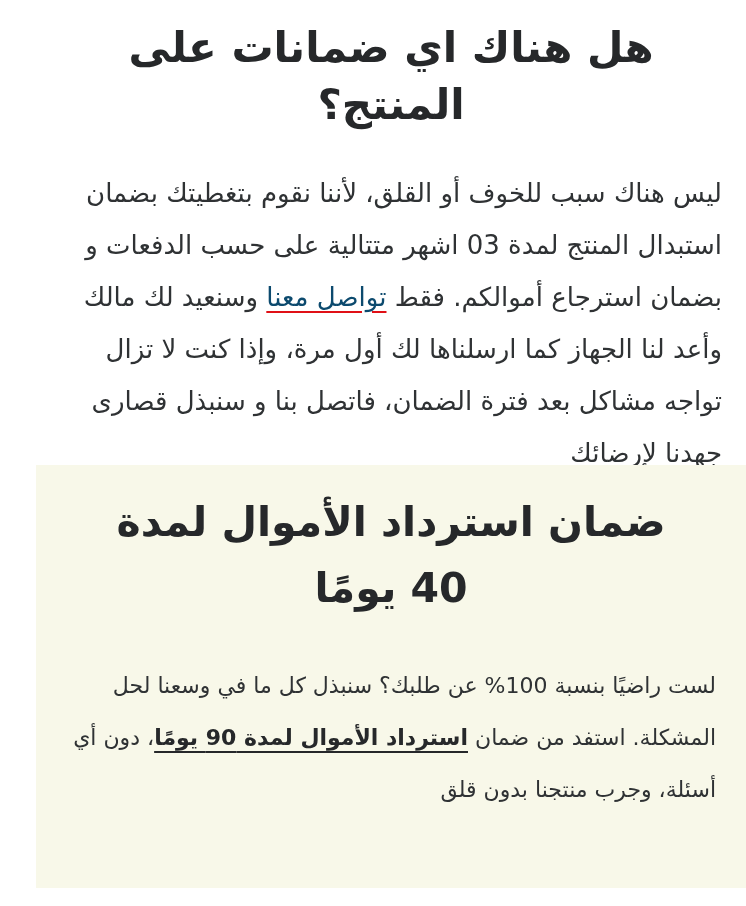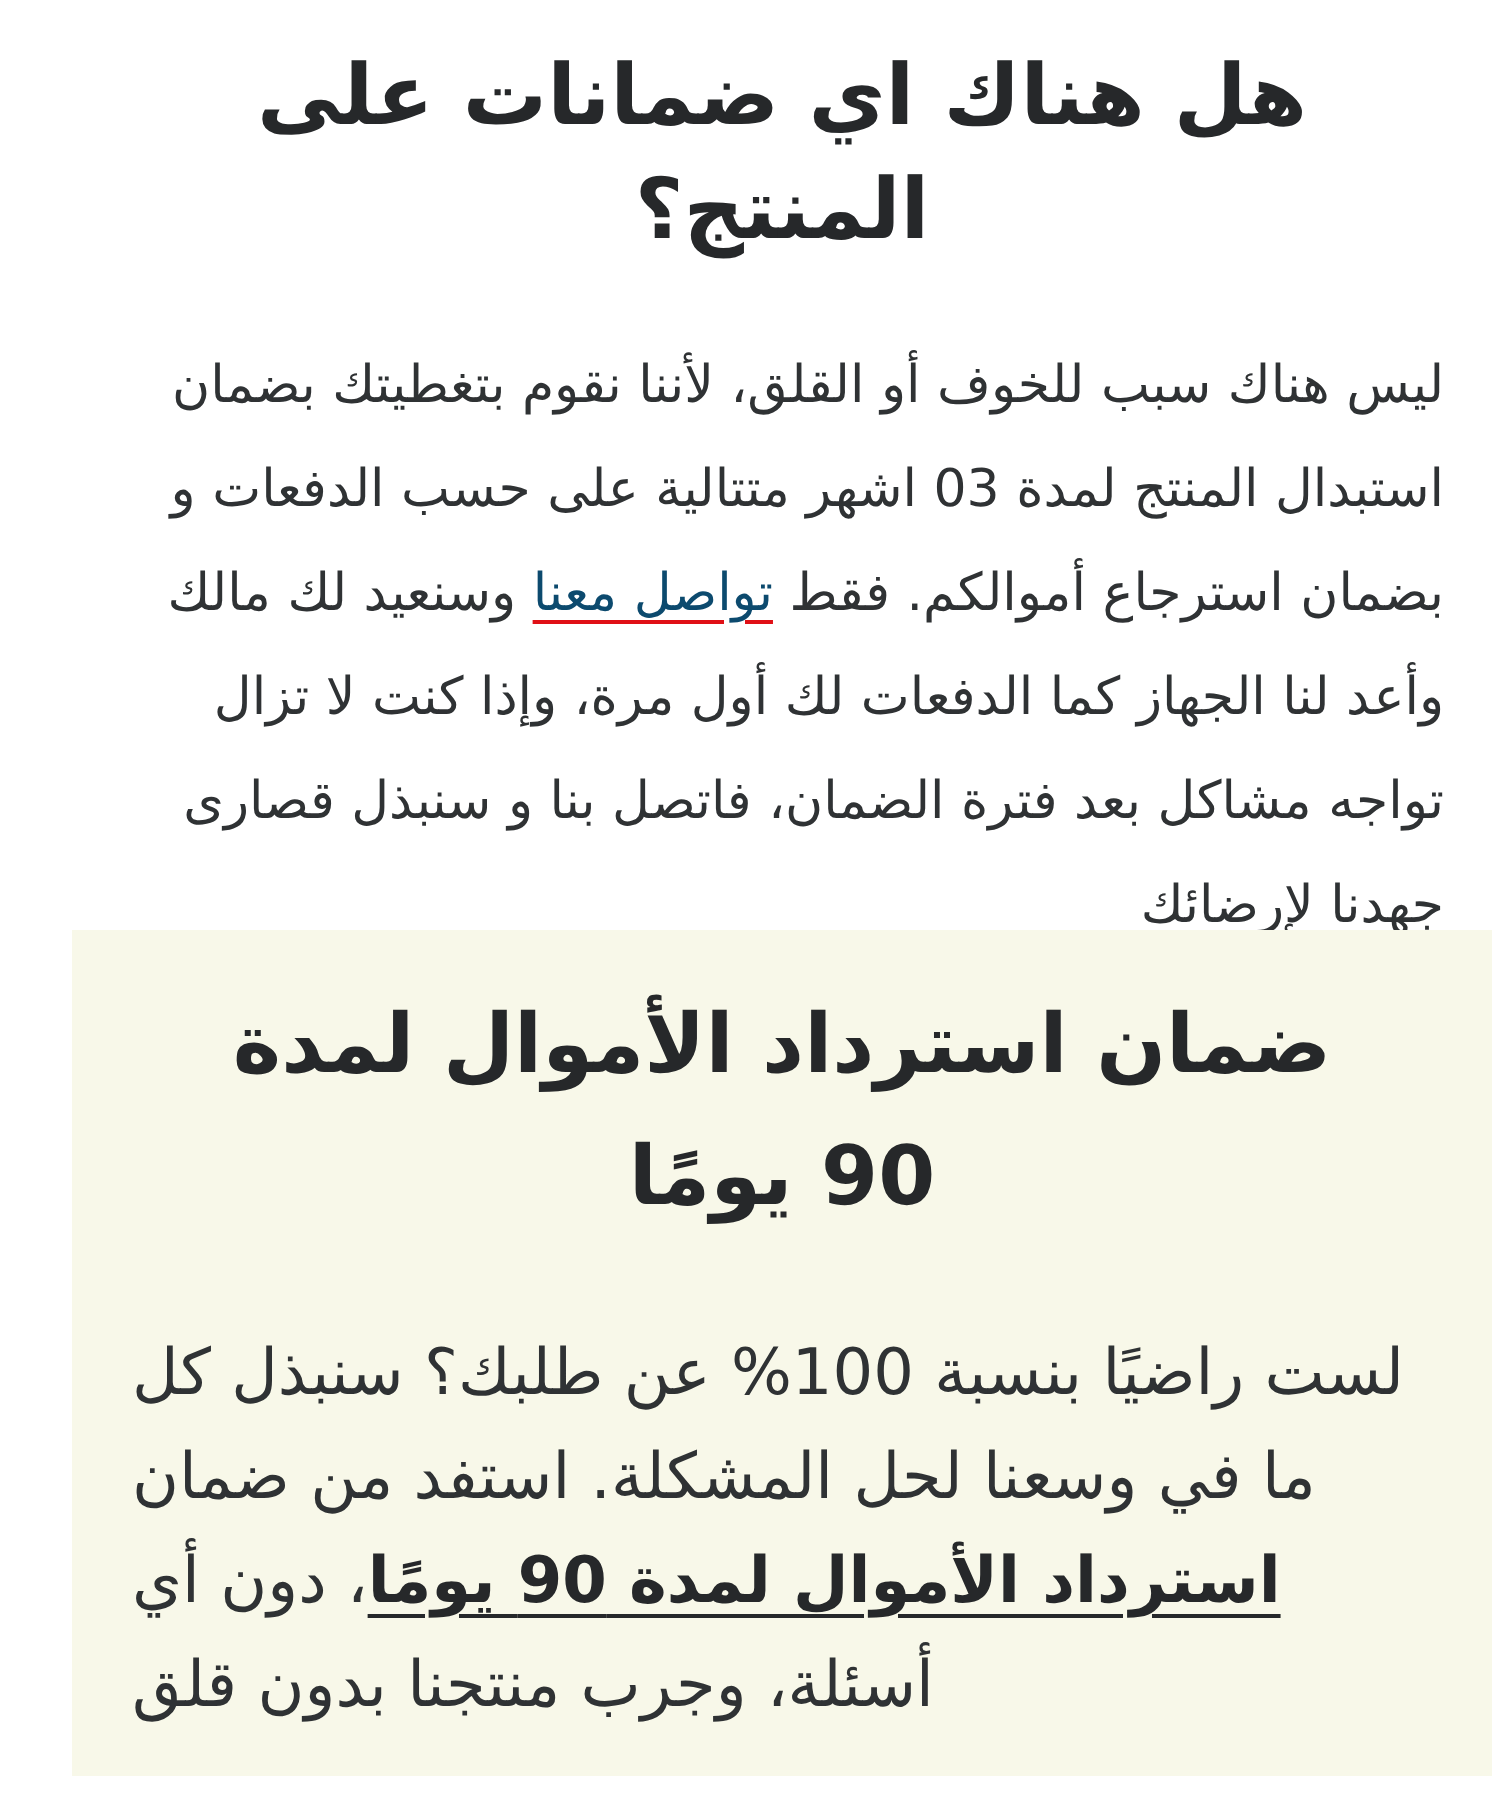--- a/index.html
+++ b/index.html
@@ -56,22 +56,22 @@
     text-align: center;
     font-size: 41px;
     font-weight: 700;
     line-height: 1.62;
     color: #26282a;
     max-width: 580px;
     margin: 0 auto;
   }
   .guarantee-text {
     margin-top: 38px;
-    text-align: left;
-    font-size: 32px;
+    text-align: right;
+    font-size: 22px;
     line-height: 52px;
     color: #2f3234;
     max-width: 650px;
     margin-left: auto;
     margin-right: auto;
   }
   .highlight-phrase {
     font-weight: 700;
     color: #26282a;
     text-decoration: underline;
@@ -82,23 +82,23 @@
   
   .bottom-strip { flex: 1; background: #ffffff; }
 </style>
 </head>
 <body>
 
 <main class="page">
 
   <section class="faq-section">
     <h2 class="faq-question">هل هناك اي ضمانات على المنتج؟</h2>
-    <p class="faq-answer"><span>ليس هناك سبب للخوف أو القلق، لأننا نقوم بتغطيتك بضمان استبدال المنتج لمدة 03 اشهر متتالية على حسب الدفعات و بضمان استرجاع أموالكم. فقط </span><a class="contact-link">تواصل معنا</a><span> وسنعيد لك مالك وأعد لنا الجهاز كما الدفعات لك أول مرة، وإذا كنت لا تزال تواجه مشاكل بعد فترة الضمان، فاتصل بنا و سنبذل قصارى جهدنا لإرضائك</span></p>
+    <p class="faq-answer"><span>ليس هناك سبب للخوف أو القلق، لأننا نقوم بتغطيتك بضمان استبدال المنتج لمدة 03 اشهر متتالية على حسب الدفعات و بضمان استرجاع أموالكم. فقط </span><a class="contact-link">تواصل معنا</a><span> وسنعيد لك مالك وأعد لنا الجهاز كما ارسلناها لك أول مرة، وإذا كنت لا تزال تواجه مشاكل بعد فترة الضمان، فاتصل بنا و سنبذل قصارى جهدنا لإرضائك</span></p>
   </section>
 
   <section class="guarantee-section">
-    <h2 class="guarantee-title">ضمان استرداد الأموال لمدة 90 يومًا</h2>
+    <h2 class="guarantee-title">ضمان استرداد الأموال لمدة 40 يومًا</h2>
     <p class="guarantee-text"><span>لست راضيًا بنسبة 100% عن طلبك؟ سنبذل كل ما في وسعنا لحل المشكلة. استفد من ضمان </span><strong class="highlight-phrase">استرداد الأموال لمدة 90 يومًا</strong><span>، دون أي أسئلة، وجرب منتجنا بدون قلق</span></p>
   </section>
 
   <div class="bottom-strip"></div>
 
 </main>
 
 </body></html>

